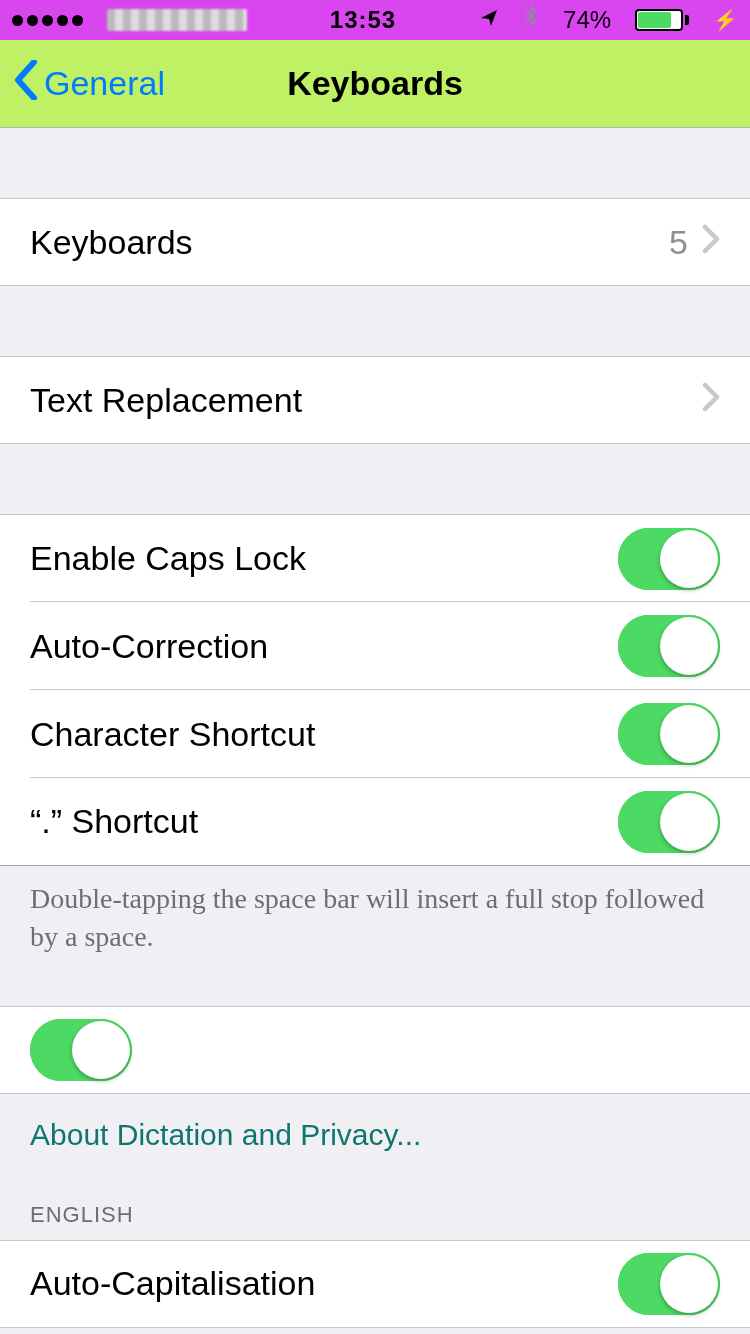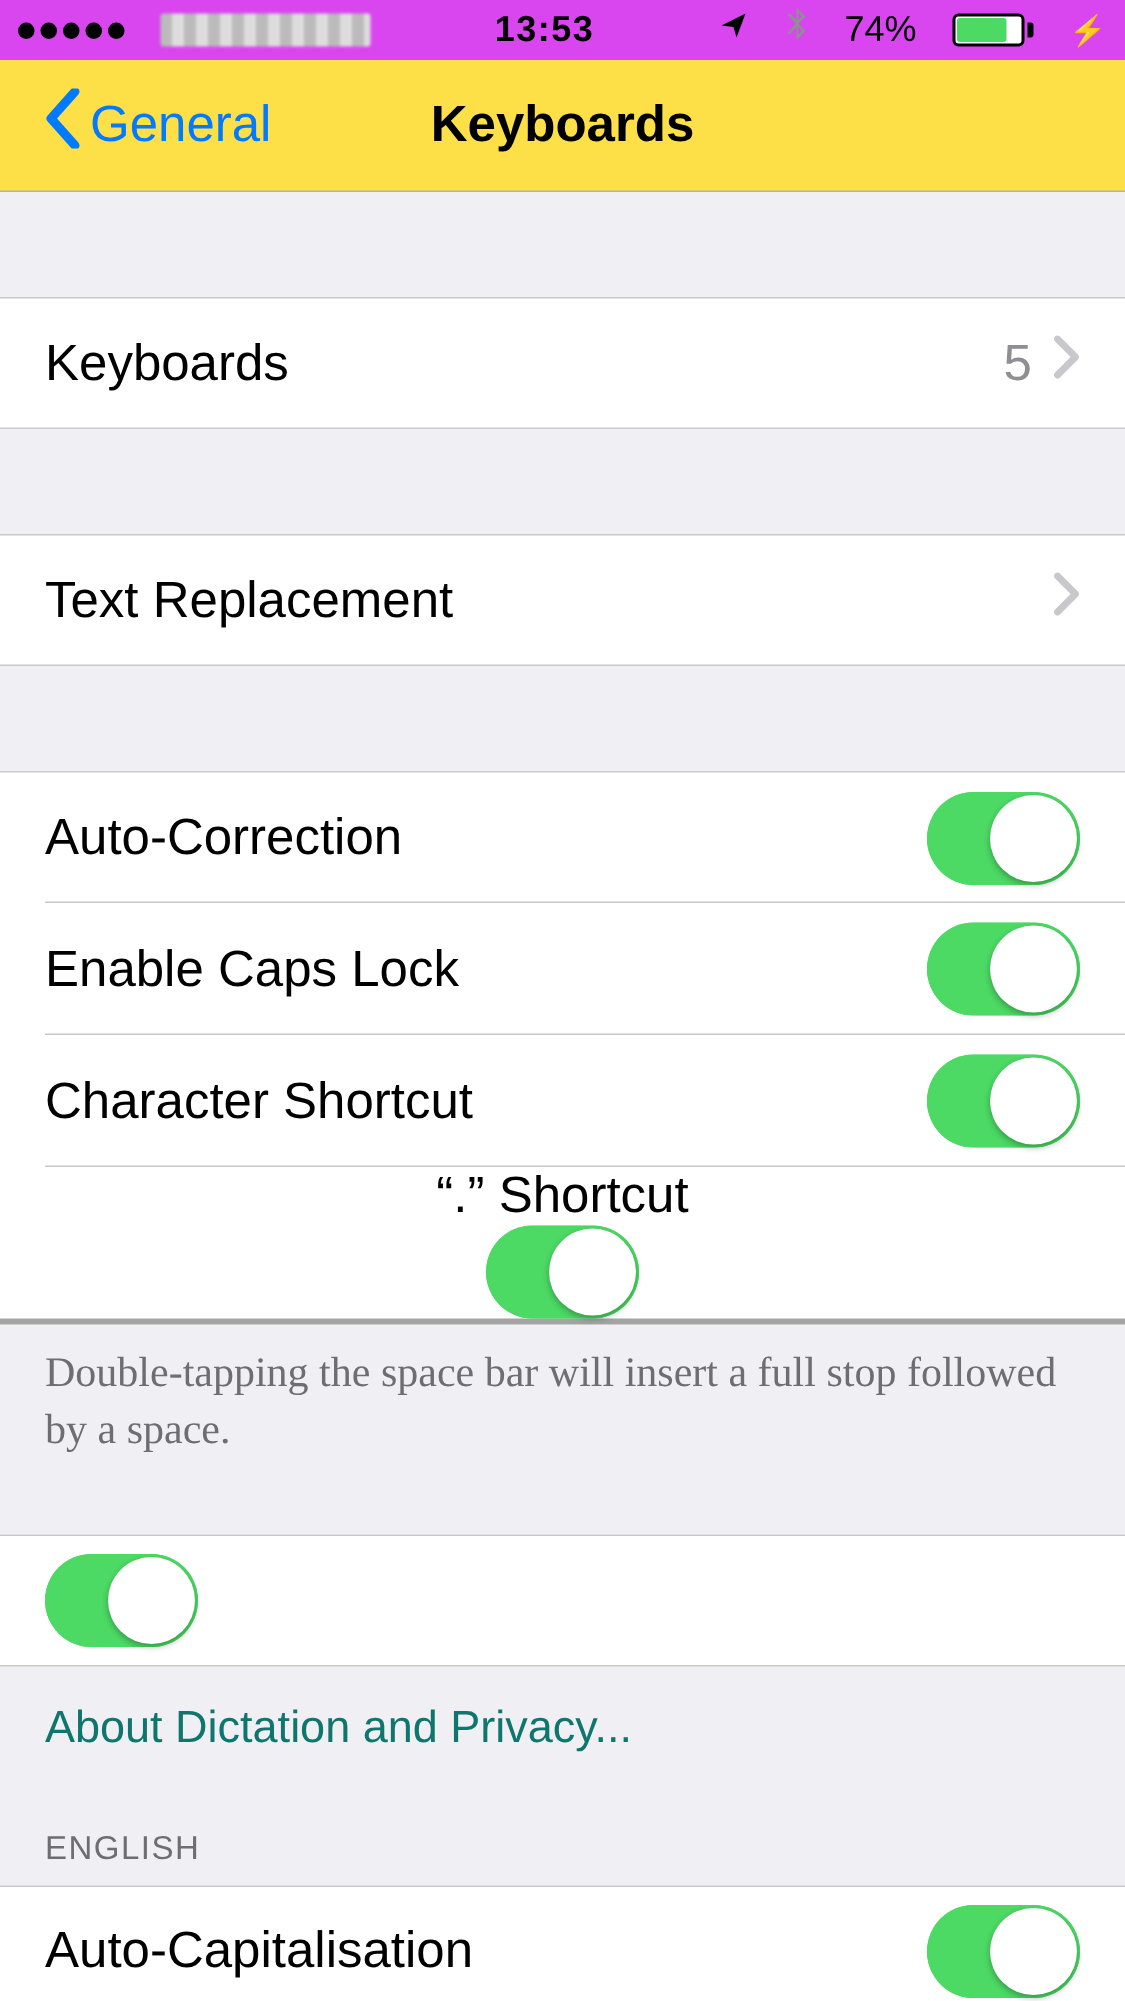--- a/index.html
+++ b/index.html
@@ -42,26 +42,25 @@
   }
   .battery-fill {
     position: absolute; left: 1px; top: 1px; bottom: 1px;
     width: 74%; background: #4cd964; border-radius: 2px;
   }
   .battery-cap { width: 4px; height: 10px; background: #000; border-radius: 0 2px 2px 0; }
   .bolt { font-size: 20px; }
   
   .nav-bar {
     height: 88px;
-    background: #fde047;
+    background: #bef264;
     border-bottom: 1px solid #b2b2b2;
     display: flex;
     align-items: center;
     position: relative;
-    padding-left: 16px;
   }
   .nav-back {
     display: flex; align-items: center; gap: 6px;
     color: #007aff; font-size: 34px;
     padding-left: 14px;
     cursor: pointer;
   }
   .nav-back svg { width: 24px; height: 40px; }
   .nav-title {
     position: absolute; left: 0; right: 0; text-align: center;
@@ -119,21 +118,21 @@
     letter-spacing: 1px;
   }
   
   .group .cell:not(:last-child)::after {
     content: "";
     position: absolute; left: 30px; right: 0; bottom: 0;
     height: 1px; background: #c8c7cc;
   }
   .group .cell { border-bottom: none; }
   .group .cell:first-child { border-top: 1px solid #c8c7cc; }
-  .group .cell:last-child { border-bottom: 4px solid #a3a3a3; flex-direction: column; }
+  .group .cell:last-child { border-bottom: 1px solid #a3a3a3; }
 </style>
 </head>
 <body>
 
 <div class="status-bar">
   <div class="status-left">
     <div class="signal-dots">
       <span></span>
         <span></span>
         <span></span>
@@ -194,27 +193,27 @@
   <span class="chevron">
     <svg viewBox="0 0 12 20">
         <polyline points="2,2 10,10 2,18" fill="none" stroke="#c7c7cc" stroke-width="3" stroke-linecap="round" stroke-linejoin="round"></polyline>
       </svg>
   </span>
 </div>
 
 <div class="group-spacer"></div>
 <div class="group">
   <div class="cell">
+    <span class="label">Enable Caps Lock</span>
+    <div class="switch">
+        <div class="knob"></div>
+      </div>
+  </div>
+  <div class="cell">
     <span class="label">Auto-Correction</span>
-    <div class="switch">
-        <div class="knob"></div>
-      </div>
-  </div>
-  <div class="cell">
-    <span class="label">Enable Caps Lock</span>
     <div class="switch">
         <div class="knob"></div>
       </div>
   </div>
   <div class="cell">
     <span class="label">Character Shortcut</span>
     <div class="switch">
         <div class="knob"></div>
       </div>
   </div>

